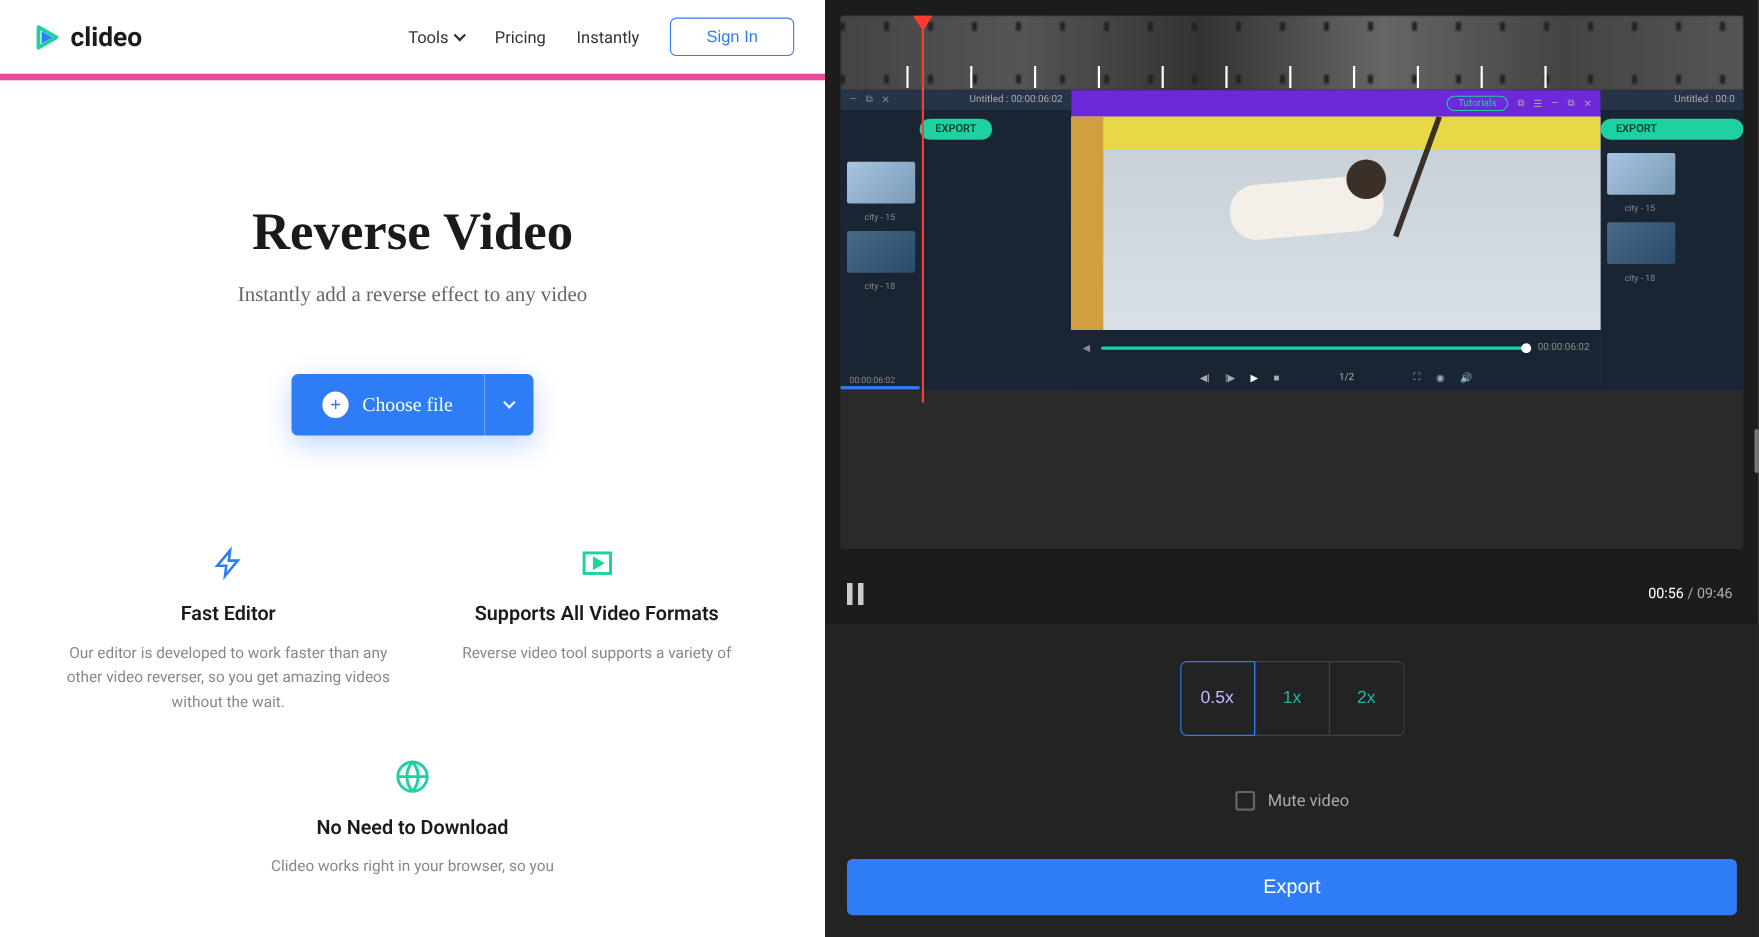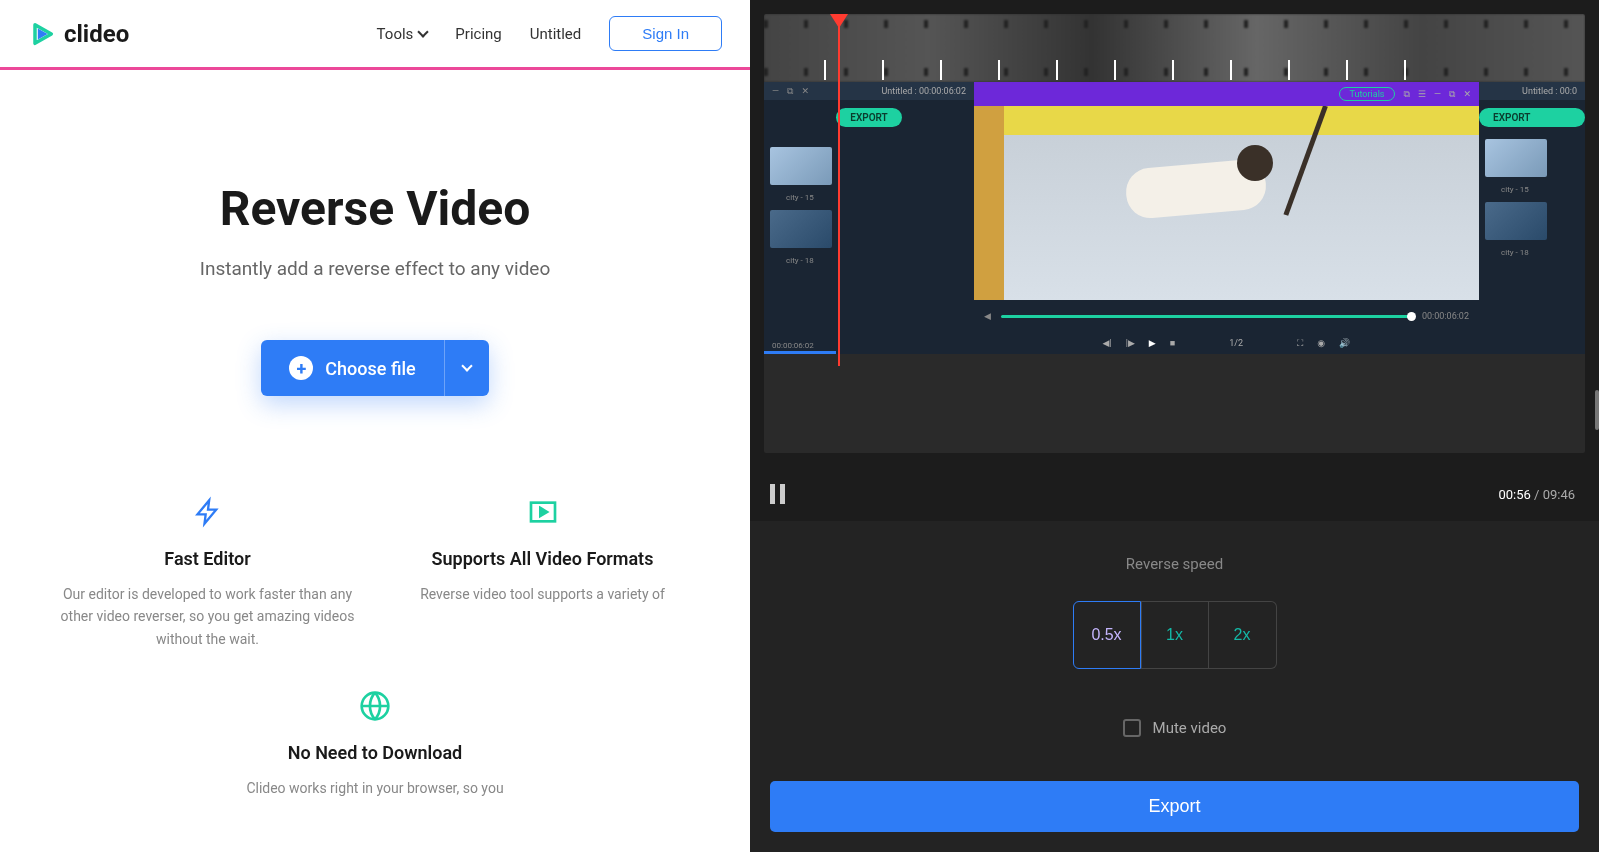--- a/index.html
+++ b/index.html
@@ -1,25 +1,25 @@
 <!DOCTYPE html>
 <html><head>
 <meta charset="utf-8">
 <style>
 * { margin: 0; padding: 0; box-sizing: border-box; }
 body { font-family: -apple-system, BlinkMacSystemFont, 'Segoe UI', Roboto, sans-serif; display: flex; width: 1599px; height: 852px; overflow: hidden; }
 .left-panel { width: 750px; background: #fff; display: flex; flex-direction: column; }
-.header { display: flex; align-items: center; justify-content: space-between; padding: 16px 28px; border-bottom: 3px solid #ec4899; }
+.header { display: flex; align-items: center; justify-content: space-between; padding: 16px 28px; border-bottom: 6px solid #ec4899; }
 .logo { display: flex; align-items: center; gap: 8px; }
 .logo-icon { width: 28px; height: 28px; }
 .logo-text { font-size: 24px; font-weight: 700; color: #1a1a1a; }
 .nav { display: flex; align-items: center; gap: 28px; }
 .nav-item { font-size: 15px; color: #333; cursor: pointer; display: flex; align-items: center; gap: 6px; }
 .signin-btn { border: 1px solid #2e7cf6; color: #2e7cf6; padding: 8px 32px; border-radius: 6px; font-size: 15px; cursor: pointer; background: #fff; }
-.hero { text-align: center; padding: 110px 60px 60px; }
+.hero { text-align: center; padding: 110px 60px 60px; font-family: Liberation Serif, serif; }
 .hero-title { font-size: 48px; font-weight: 700; color: #1a1a1a; margin-bottom: 20px; }
 .hero-subtitle { font-size: 19px; color: #666; margin-bottom: 60px; }
 .choose-file-wrap { display: inline-flex; background: #2e7cf6; border-radius: 6px; box-shadow: 0 8px 24px rgba(46,124,246,0.3); }
 .choose-file-main { display: flex; align-items: center; gap: 12px; padding: 16px 28px; cursor: pointer; color: #fff; font-size: 18px; font-weight: 500; }
 .plus-icon { width: 24px; height: 24px; background: #fff; border-radius: 50%; display: flex; align-items: center; justify-content: center; color: #2e7cf6; font-size: 18px; font-weight: 700; }
 .choose-file-dropdown { border-left: 1px solid rgba(255,255,255,0.3); padding: 16px 18px; cursor: pointer; display: flex; align-items: center; }
 .features { display: flex; padding: 40px 60px; gap: 40px; flex-wrap: wrap; }
 .feature { flex: 1 1 40%; text-align: center; }
 .feature-icon { width: 32px; height: 32px; margin: 0 auto 20px; display: flex; align-items: center; justify-content: center; }
 .feature-title { font-size: 18px; font-weight: 600; color: #1a1a1a; margin-bottom: 14px; }
@@ -43,21 +43,21 @@
 .ed-thumb { width: 62px; height: 38px; background: linear-gradient(135deg, #4a6a8a, #2a4a6a); border-radius: 2px; }
 .ed-thumb.light { background: linear-gradient(135deg, #a8c4e0, #7a9ab8); }
 .ed-main { flex: 1; background: #253040; position: relative; display: flex; flex-direction: column; }
 .ed-main-top { height: 24px; background: #6d28d9; display: flex; align-items: center; justify-content: flex-end; gap: 8px; padding: 0 8px; font-size: 9px; color: #aaa; }
 .tutorials-badge { background: transparent; border: 1px solid #1dd1a1; color: #1dd1a1; font-size: 9px; padding: 1px 10px; border-radius: 10px; }
 .ed-preview { flex: 1; background: #d0d8e0; position: relative; overflow: hidden; }
 .ed-controls { height: 32px; background: #1a2533; display: flex; align-items: center; padding: 0 10px; gap: 10px; font-size: 9px; color: #888; }
 .ed-progress { flex: 1; height: 3px; background: #1dd1a1; border-radius: 2px; position: relative; }
 .ed-progress-dot { position: absolute; right: -4px; top: -3px; width: 9px; height: 9px; background: #fff; border-radius: 50%; }
 .ed-controls2 { height: 22px; background: #1a2533; display: flex; align-items: center; justify-content: center; gap: 14px; font-size: 9px; color: #aaa; }
-.ed-right { width: 106px; background: #1a2533; }
+.ed-right { width: 130px; background: #1a2533; }
 .blue-bar { position: absolute; bottom: 0; left: 0; width: 72px; height: 3px; background: #2e7cf6; }
 .controls-bar { height: 54px; display: flex; align-items: center; justify-content: flex-start; position: relative; padding: 0 20px; }
 .pause-icon { display: flex; gap: 5px; cursor: pointer; }
 .pause-bar { width: 5px; height: 20px; background: #ccc; }
 .time-display { position: absolute; right: 24px; font-size: 13px; color: #aaa; }
 .time-cur { color: #fff; }
 .settings-area { background: #232323; padding: 34px 20px 20px; }
 .setting-label { text-align: center; font-size: 15px; color: #888; margin-bottom: 28px; }
 .speed-buttons { display: flex; justify-content: center; margin-bottom: 50px; }
 .speed-btn { width: 68px; height: 68px; border: 1px solid #444; display: flex; align-items: center; justify-content: center; font-size: 16px; color: #14b8a6; cursor: pointer; background: transparent; }
@@ -84,21 +84,21 @@
           <path d="M6 4 L20 12 L6 20 Z" fill="#2e7cf6" transform="scale(0.6) translate(8,8)"></path>
         </svg>
       <span class="logo-text">clideo</span>
     </div>
     <div class="nav">
       <div class="nav-item">
           <span>Tools</span>
           <span class="chevron-down"></span>
         </div>
       <div class="nav-item">Pricing</div>
-      <div class="nav-item">Untitled</div>
+      <div class="nav-item">Instantly</div>
       <button class="signin-btn">Sign In</button>
     </div>
   </div>
   <div class="hero">
     <h1 class="hero-title">Reverse Video</h1>
     <p class="hero-subtitle">Instantly add a reverse effect to any video</p>
     <div class="choose-file-wrap">
       <div class="choose-file-main">
         <span class="plus-icon">+</span>
         <span>Choose file</span>
@@ -256,21 +256,20 @@
   <div class="controls-bar">
     <div class="pause-icon">
       <div class="pause-bar"></div>
         <div class="pause-bar"></div>
     </div>
     <div class="time-display">
       <span class="time-cur">00:56</span> / <span>09:46</span>
     </div>
   </div>
   <div class="settings-area">
-    <div class="setting-label">Reverse speed</div>
     <div class="speed-buttons">
       <button class="speed-btn active">0.5x</button>
       <button class="speed-btn">1x</button>
       <button class="speed-btn">2x</button>
     </div>
     <div class="mute-row">
       <div class="checkbox"></div>
       <span class="mute-label">Mute video</span>
     </div>
     <button class="export-btn">Export</button>

